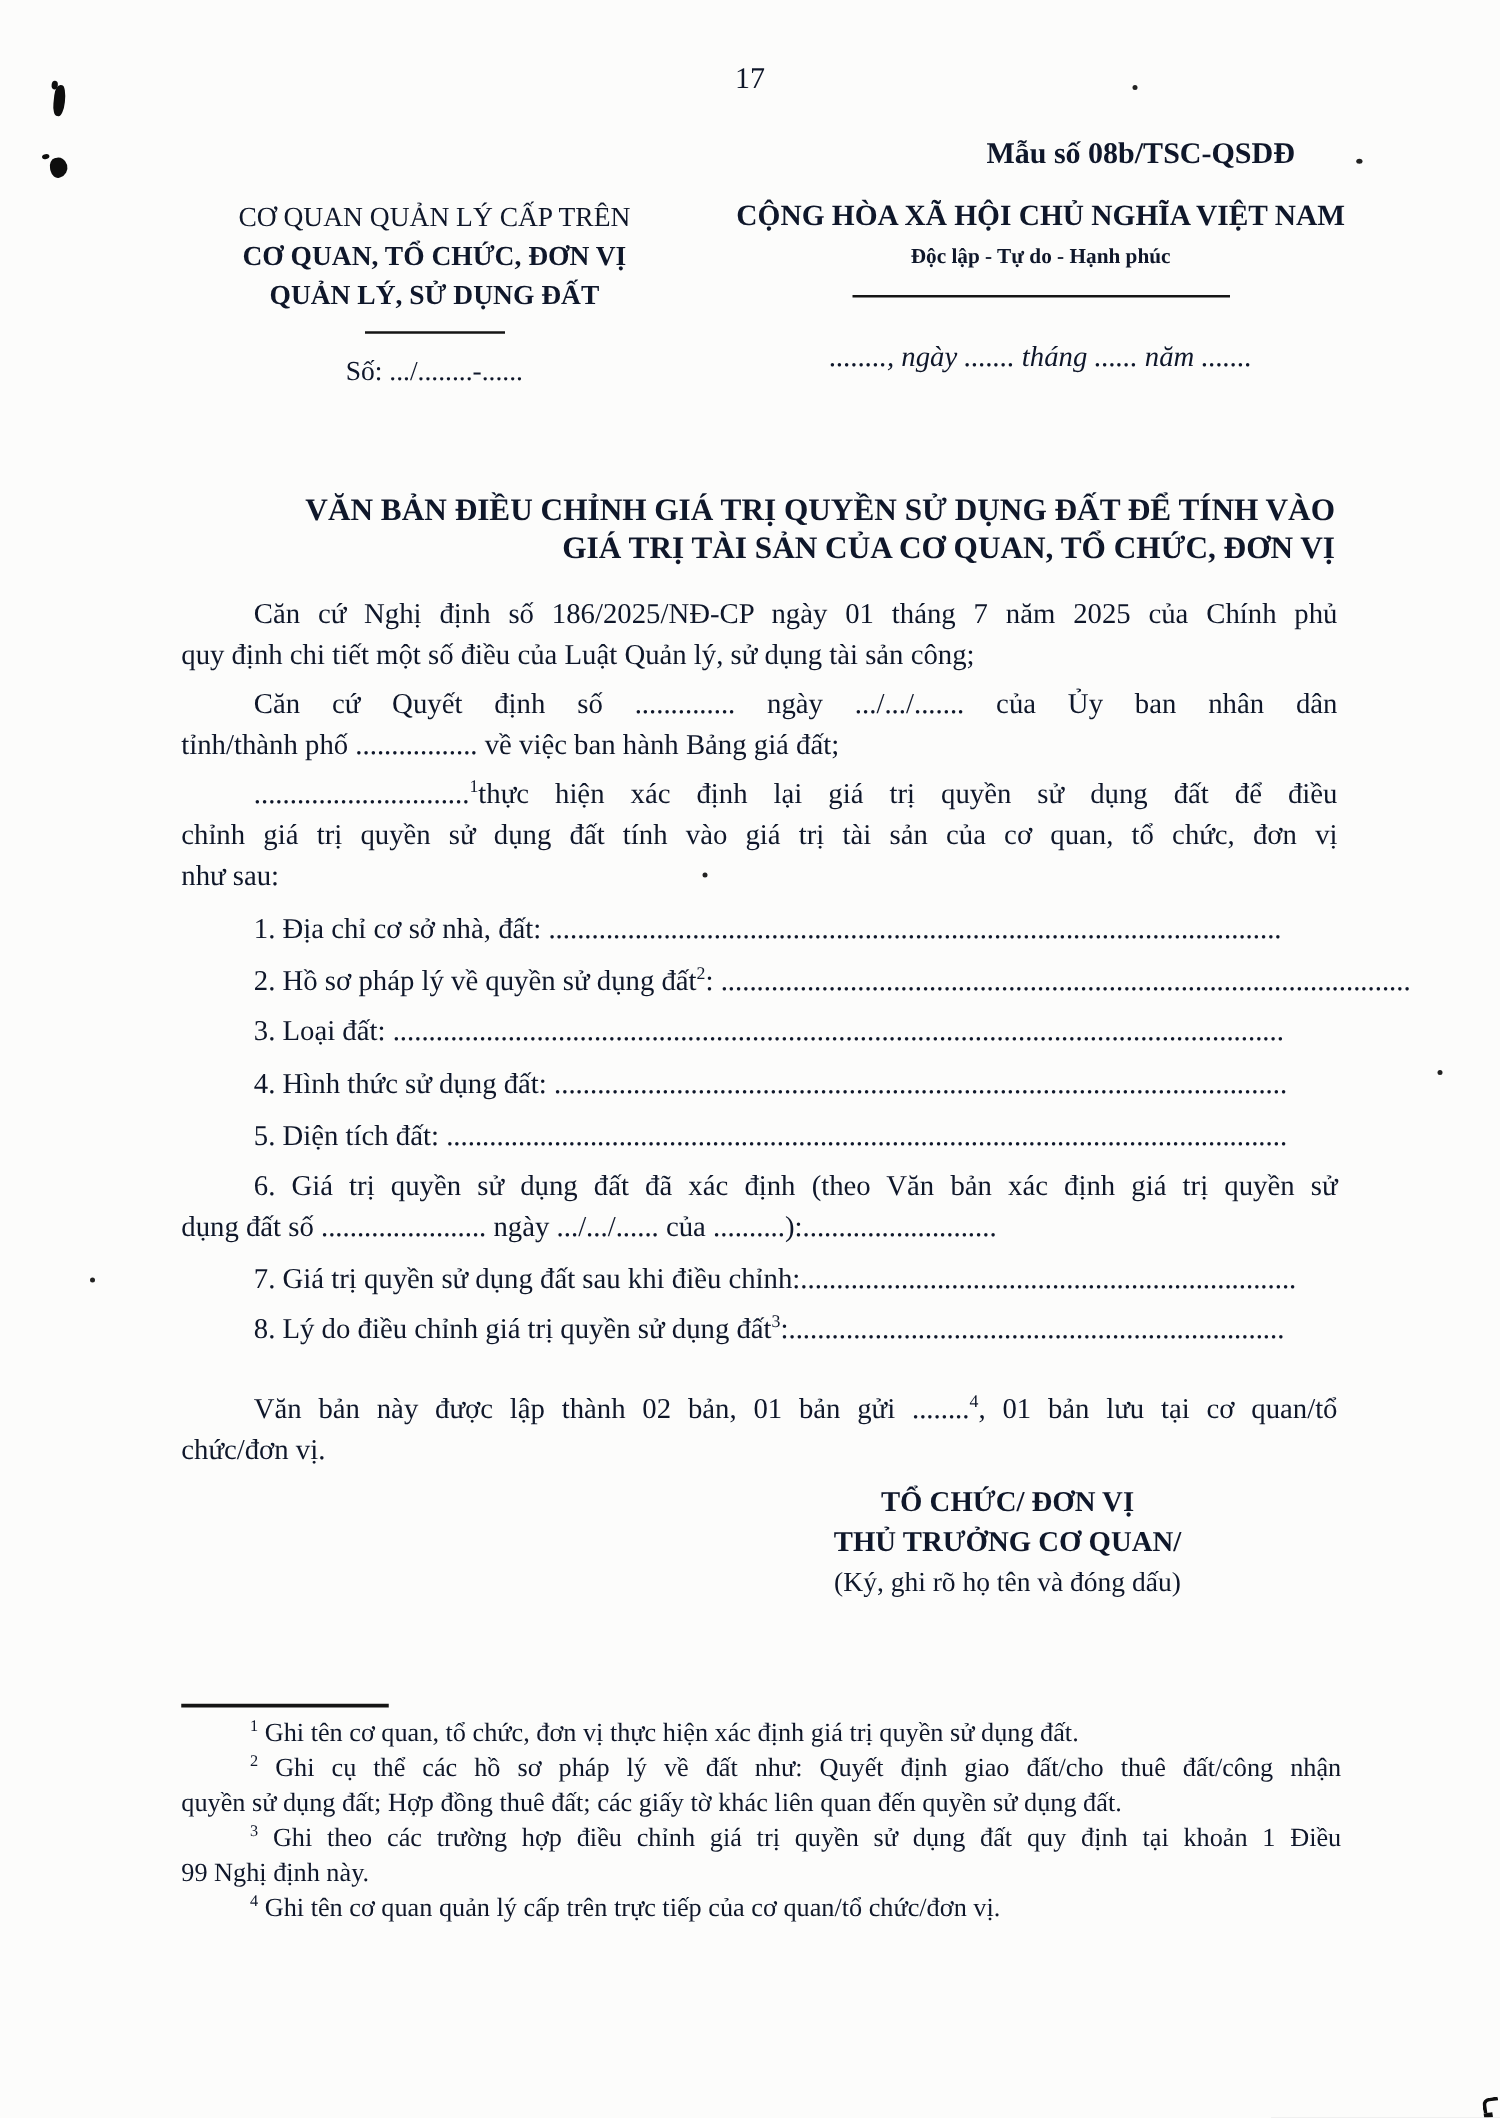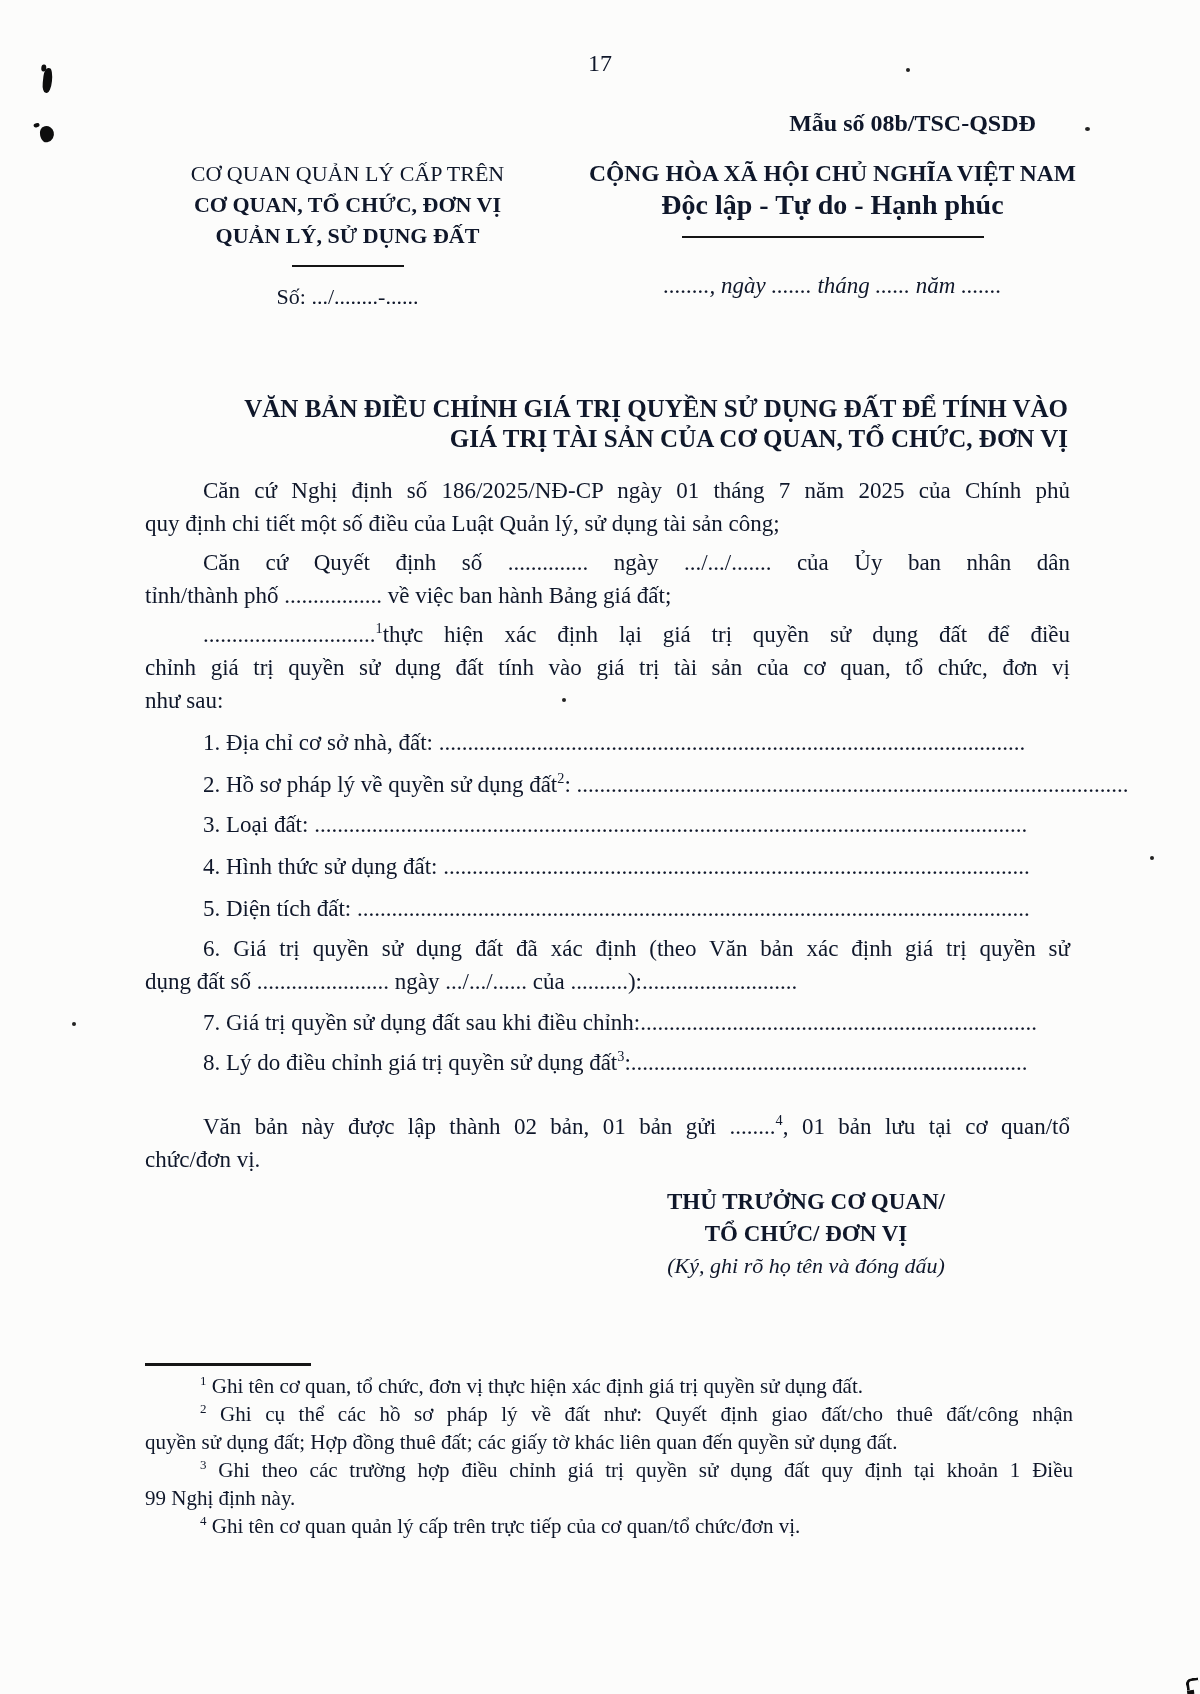--- a/index.html
+++ b/index.html
@@ -18,40 +18,40 @@
   
   .page-number { top: 50px; left: 0; width: 1200px; text-align: center; font-size: 24px; }
   .form-code { top: 110px; left: 745px; width: 335px; text-align: center; font-weight: bold; font-size: 24px; }
   .hdr-left { top: 158px; left: 150px; width: 395px; text-align: center; line-height: 31px; }
   .hdr-left .l1 { font-size: 22px; }
   .hdr-left .l2 { font-size: 22px; font-weight: bold; }
   .hdr-rule-left { width: 112px; height: 2px; background: #151515; margin: 14px auto 0; }
   .so-line { font-size: 22px; margin-top: 14px; }
   .hdr-right { top: 158px; left: 560px; width: 545px; text-align: center; line-height: 31px; }
   .hdr-right .l1 { font-size: 23.5px; font-weight: bold; }
-  .hdr-right .l2 { font-size: 28px; font-weight: bold; }
+  .hdr-right .l2 { font-size: 17px; font-weight: bold; }
   .hdr-rule-right { width: 302px; height: 2px; background: #151515; margin: 16px auto 0; }
   .date-line { font-size: 23px; font-style: italic; margin-top: 32px; }
 
   
   .doc-title { top: 394px; left: 140px; width: 928px; text-align: right;
                font-weight: bold; font-size: 25px; line-height: 30px; }
 
   
   .para { left: 145px; width: 925px; }
   .pline { font-size: 23px; line-height: 33px; white-space: normal; }
   .jl { text-align: justify; text-align-last: justify; }
   .first { padding-left: 58px; }
   .oneline { white-space: nowrap; overflow: hidden; }
   sup { font-size: 0.62em; line-height: 0; }
 
   
   .sig { top: 1186px; left: 556px; width: 500px; text-align: center; }
   .sig .s1 { font-weight: bold; font-size: 23px; line-height: 32px; }
-  .sig .s3 { font-style: italic; font-size: 22px; line-height: 32px; }
+  .sig .s3 { font-size: 22px; line-height: 32px; }
 
   
   .fn-rule { top: 1363px; left: 145px; width: 166px; height: 3px; background: #151515; }
   .fns { top: 1372px; left: 145px; width: 928px; }
   .fnline { font-size: 21px; line-height: 28px; }
   .fn-first { padding-left: 55px; }
 
   
   .blob { background: #0e0e0e; }
   .ink1 { top: 68px; left: 43px; width: 9px; height: 25px; border-radius: 55% 45% 50% 50% / 40% 60% 55% 45%; transform: rotate(6deg); }
@@ -138,22 +138,22 @@
   <div class="abs para pline oneline first" style="top:1006px">7. Giá trị quyền sử dụng đất sau khi điều chỉnh:.....................................................................</div>
 
   <div class="abs para pline oneline first" style="top:1046px"><span>8. Lý do điều chỉnh giá trị quyền sử dụng đất</span><sup>3</sup><span>:.....................................................................</span></div>
 
   <div class="abs para" style="top:1110px">
     <div class="pline jl first"><span>Văn bản này được lập thành 02 bản, 01 bản gửi ........</span><sup>4</sup><span>, 01 bản lưu tại cơ quan/tổ</span></div>
     <div class="pline">chức/đơn vị.</div>
   </div>
 
   <div class="abs sig">
+    <div class="s1">TỔ CHỨC/ ĐƠN VỊ</div>
     <div class="s1">THỦ TRƯỞNG CƠ QUAN/</div>
-    <div class="s1">TỔ CHỨC/ ĐƠN VỊ</div>
     <div class="s3">(Ký, ghi rõ họ tên và đóng dấu)</div>
   </div>
 
   <div class="abs fn-rule"></div>
   <div class="abs fns">
     <div class="fnline fn-first"><sup>1</sup> <span>Ghi tên cơ quan, tổ chức, đơn vị thực hiện xác định giá trị quyền sử dụng đất.</span></div>
     <div class="fnline fn-first jl"><sup>2</sup> <span>Ghi cụ thể các hồ sơ pháp lý về đất như: Quyết định giao đất/cho thuê đất/công nhận</span></div>
     <div class="fnline">quyền sử dụng đất; Hợp đồng thuê đất; các giấy tờ khác liên quan đến quyền sử dụng đất.</div>
     <div class="fnline fn-first jl"><sup>3</sup> <span>Ghi theo các trường hợp điều chỉnh giá trị quyền sử dụng đất quy định tại khoản 1 Điều</span></div>
     <div class="fnline">99 Nghị định này.</div>

